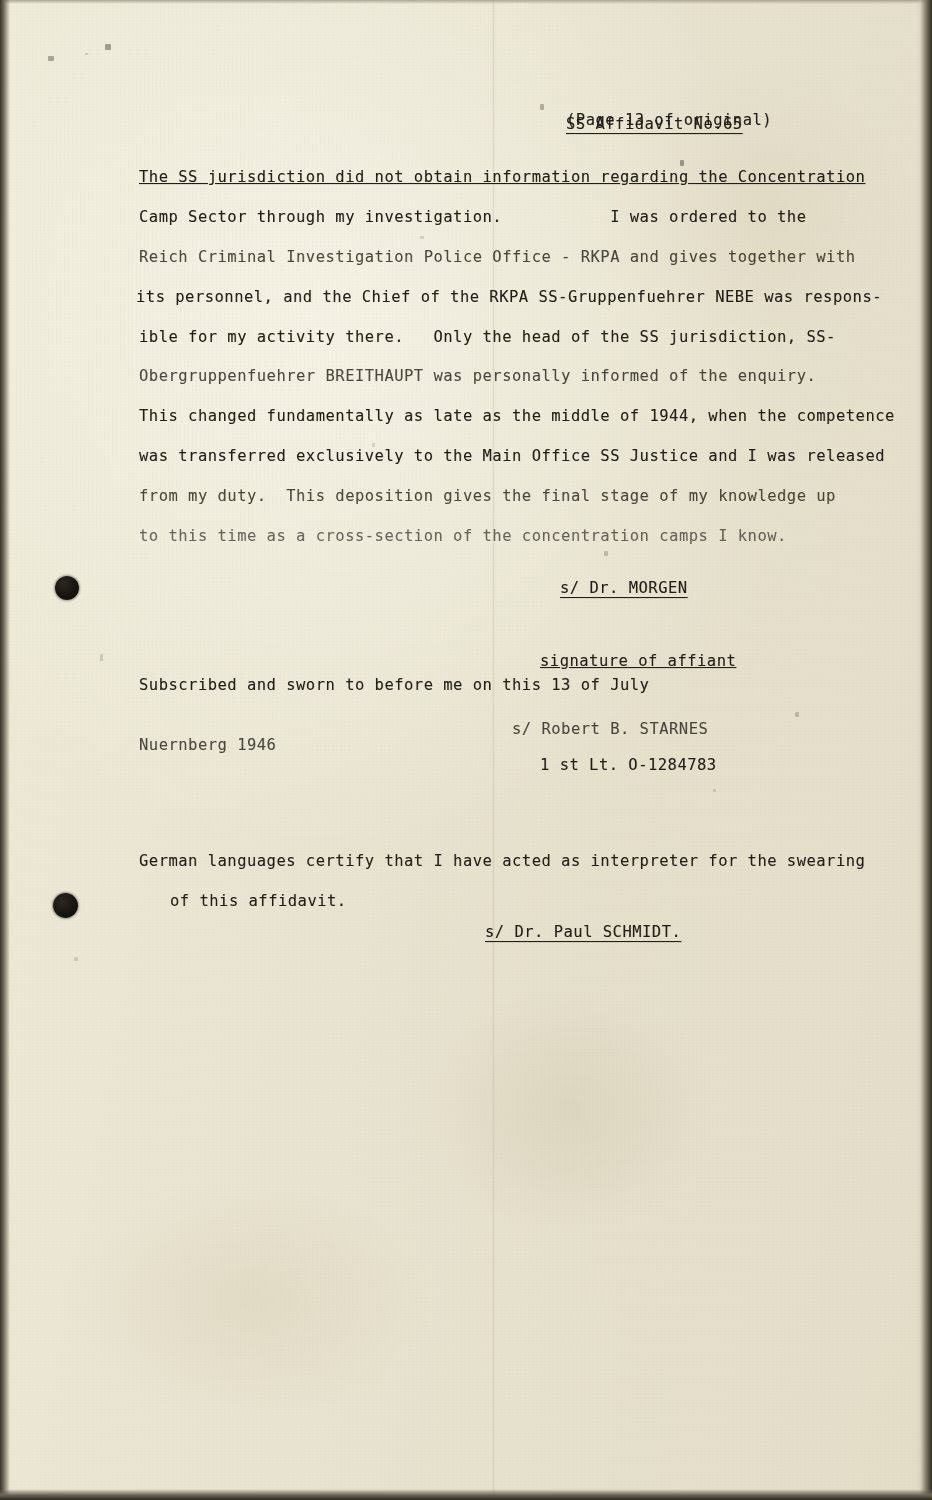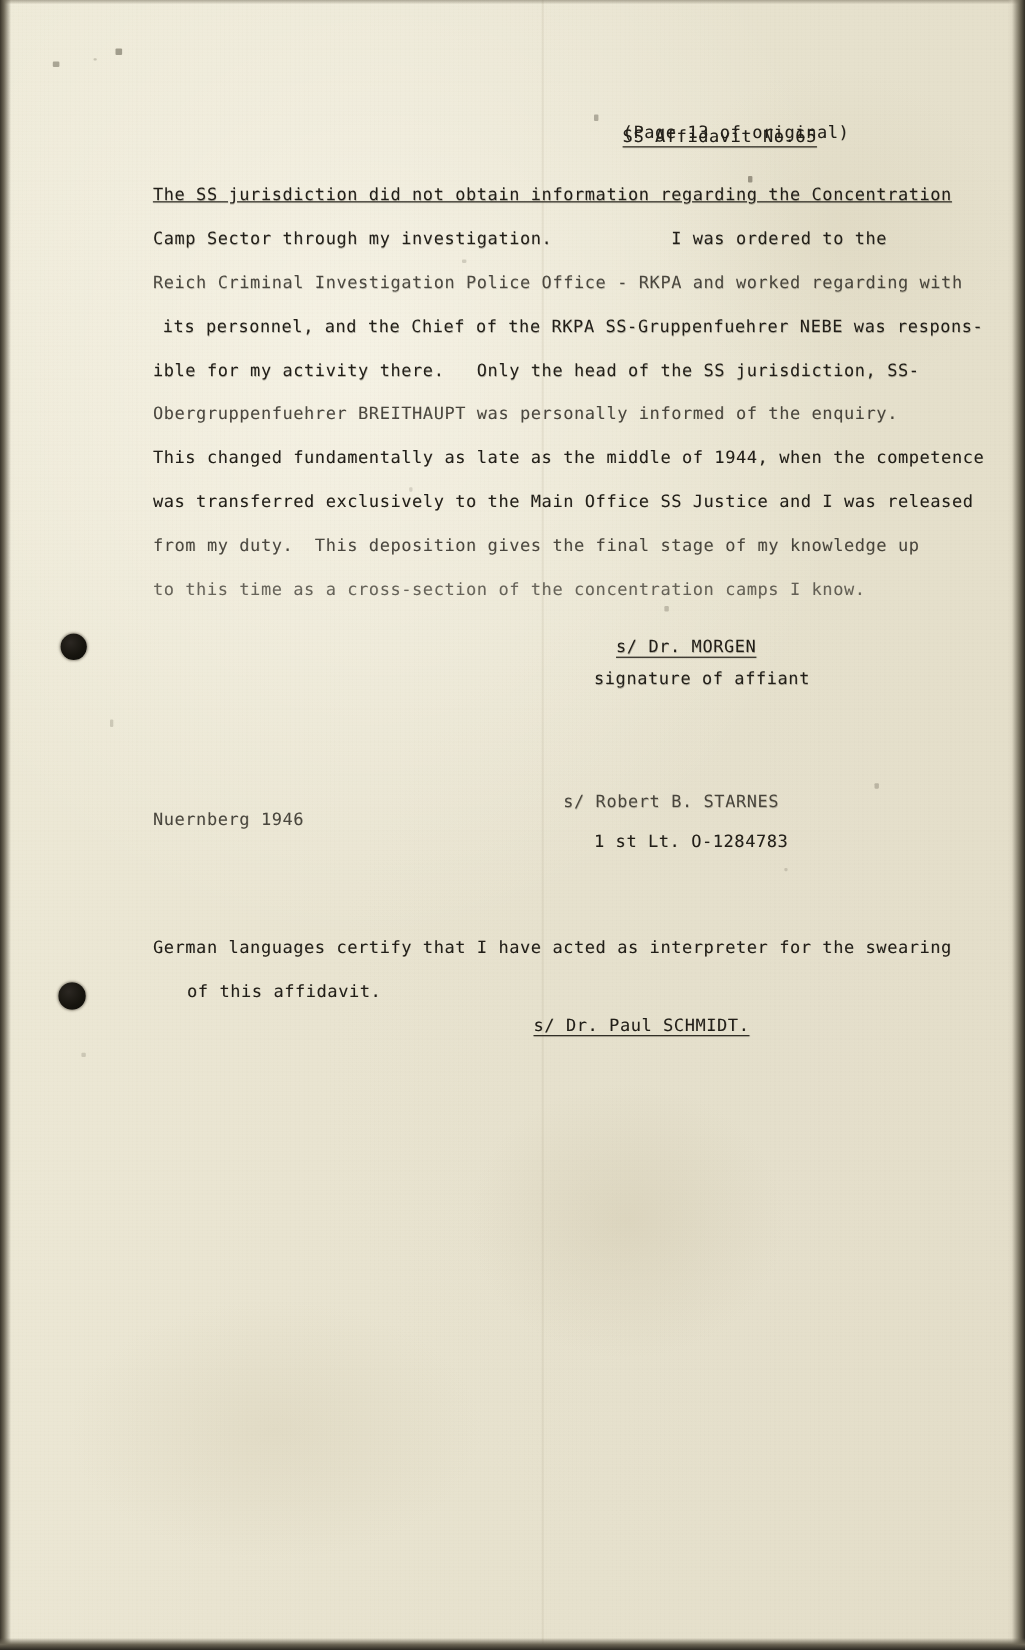--- a/index.html
+++ b/index.html
@@ -153,40 +153,41 @@
   <div class="doc">
 
     <div class="tl u" style="left:566px; top:72px;margin-top:45px;">SS Affidavit No.65</div>
 
     <div class="tl" style="left:566px; top:113px;">(Page 13 of original)</div>
 
     <div class="tl" style="left:139px; top:170px;text-decoration:underline;">The SS jurisdiction did not obtain information regarding the Concentration</div>
 
     <div class="tl" style="left:139px; top:210px;">Camp Sector through my investigation.           I was ordered to the</div>
 
-    <div class="tl fade-1" style="left:139px; top:250px;">Reich Criminal Investigation Police Office - RKPA and worked regarding with</div>
-
-    <div class="tl" style="left:148px; top:290px;">its personnel, and the Chief of the RKPA SS-Gruppenfuehrer NEBE was respons-</div>
+    <div class="tl fade-1" style="left:139px; top:250px;">Reich Criminal Investigation Police Office - RKPA and gives together with</div>
+
+    <div class="tl" style="left:136px; top:290px;">its personnel, and the Chief of the RKPA SS-Gruppenfuehrer NEBE was respons-</div>
 
     <div class="tl" style="left:139px; top:330px;">ible for my activity there.   Only the head of the SS jurisdiction, SS-</div>
 
     <div class="tl fade-1" style="left:139px; top:369px;">Obergruppenfuehrer BREITHAUPT was personally informed of the enquiry.</div>
 
     <div class="tl" style="left:139px; top:409px;text-align:center;">This changed fundamentally as late as the middle of 1944, when the competence</div>
 
     <div class="tl" style="left:139px; top:449px;">was transferred exclusively to the Main Office SS Justice and I was released</div>
 
     <div class="tl fade-1" style="left:139px; top:489px;">from my duty.  This deposition gives the final stage of my knowledge up</div>
 
     <div class="tl fade-2" style="left:139px; top:529px;">to this time as a cross-section of the concentration camps I know.</div>
 
     <div class="tl u" style="left:560px; top:581px;text-align:right;">s/ Dr. MORGEN</div>
 
-    <div class="tl" style="left:540px; top:610px;">signature of affiant</div>
-
+    <div class="tl" style="left:540px; top:654px;text-decoration:underline;">signature of affiant</div>
+
+    <div class="tl" style="left:139px; top:678px;">Subscribed and sworn to before me on this 13 of July</div>
 
     <div class="tl fade-1" style="left:139px; top:738px;">Nuernberg 1946</div>
 
     <div class="tl fade-1" style="left:512px; top:722px;">s/ Robert B. STARNES</div>
 
     <div class="tl" style="left:540px; top:758px;">1 st Lt. O-1284783</div>
 
 
     <div class="tl" style="left:139px; top:854px;">German languages certify that I have acted as interpreter for the swearing</div>
 

